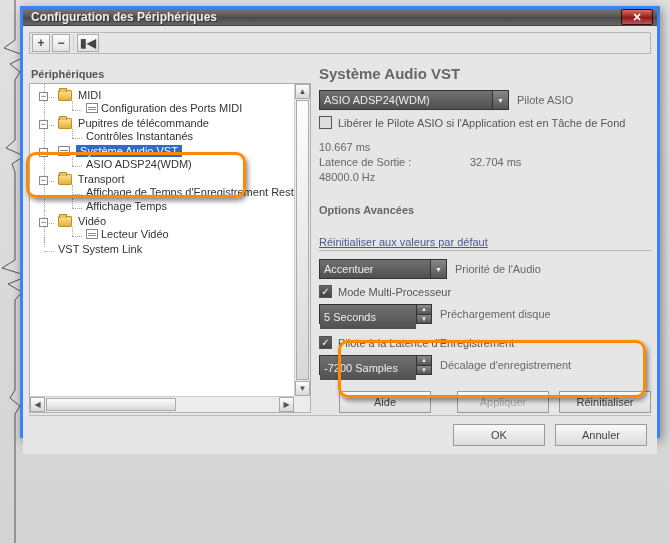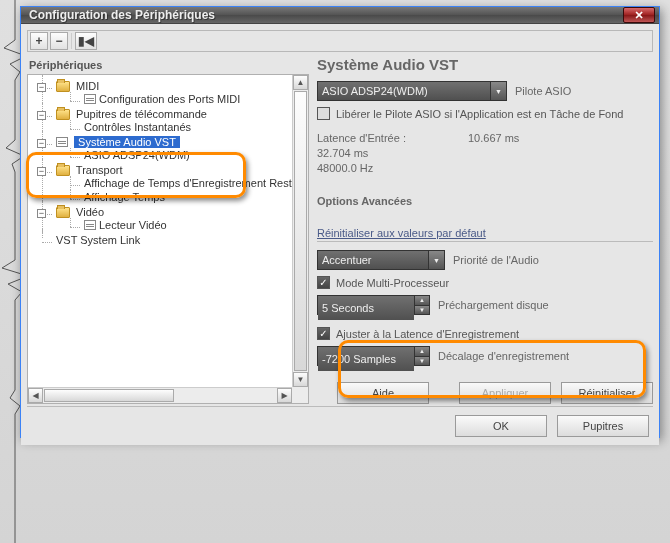--- a/index.html
+++ b/index.html
@@ -19,21 +19,21 @@
     background: linear-gradient(#e0e0e0, #d4d4d4);
     z-index: 0;
   }
   .wave-bg svg { position: absolute; left: 0; width: 30px; height: 543px; }
   .wave-bg svg path { stroke: #555; stroke-width: 1; fill: none; }
   .dialog {
     position: absolute;
     left: 20px; top: 6px;
     width: 640px; height: 432px;
     background: #e6e6e6;
-    border: 1px solid #3b82f6;
+    border: 3px solid #3b82f6;
     box-shadow: 2px 3px 10px rgba(0,0,0,0.4);
     z-index: 1;
     display: flex;
     flex-direction: column;
   }
   .titlebar {
     height: 23px;
     background: linear-gradient(#777, #555 48%, #4a4a4a 52%, #666);
     color: #eee;
     display: flex;
@@ -76,20 +76,21 @@
     display: flex; align-items: center; justify-content: center;
     cursor: pointer;
     font-size: 12px; font-weight: bold; color: #444;
   }
   .vdiv { width:1px; height:16px; background:#ccc; margin:0 1px;}
   .main-row {
     flex: 1;
     display: flex;
     gap: 8px;
     min-height: 0;
+    margin-top: 7px;
   }
   .left-pane {
     width: 282px;
     display: flex;
     flex-direction: column;
     min-height: 0;
   }
   .pane-header {
     font-weight: bold;
     color: #555;
@@ -349,24 +350,24 @@
           <span class="static-label">Pilote ASIO</span>
         </div>
 
         <div class="checkbox-row">
           <div class="cbx unchecked">✓</div>
           <span>Libérer le Pilote ASIO si l'Application est en Tâche de Fond</span>
         </div>
 
         <div style="height:6px"></div>
         <div class="kv">
-            <span class="k">Latence d'Entrée :</span>
             <span>10.667 ms</span>
           </div>
         <div class="kv">
+            <span class="k">Latence de Sortie :</span>
             <span>32.704 ms</span>
           </div>
         <div class="kv">
             <span>48000.0 Hz</span>
           </div>
 
         <div class="section-hdr">
           <span class="sh-title">Options Avancées</span>
           <span class="sh-link">Réinitialiser aux valeurs par défaut</span>
         </div>
@@ -392,21 +393,21 @@
                 <div>▼</div>
               </div>
           </div>
           <span class="static-label">Préchargement disque</span>
         </div>
 
         <div style="height:6px"></div>
 
         <div class="checkbox-row">
           <div class="cbx">✓</div>
-          <span>Ajuster à la Latence d'Enregistrement</span>
+          <span>Pilote à la Latence d'Enregistrement</span>
         </div>
 
         <div class="field-row">
           <div class="spinner">
             <div class="spin-value">-7200 Samples</div>
             <div class="spin-btns">
                 <div>▲</div>
                 <div>▼</div>
               </div>
           </div>
@@ -418,19 +419,19 @@
           <div style="flex:1"></div>
           <div class="btn disabled">Appliquer</div>
           <div class="btn">Réinitialiser</div>
         </div>
       </div>
     </div>
 
     <div class="footer-sep"></div>
     <div class="button-row bottom">
       <div class="btn">OK</div>
-      <div class="btn">Pupitres</div>
+      <div class="btn">Annuler</div>
     </div>
   </div>
 </div>
 
 <div class="hilite-box hilite1"></div>
 <div class="hilite-box hilite2"></div>
 
 </body></html>

